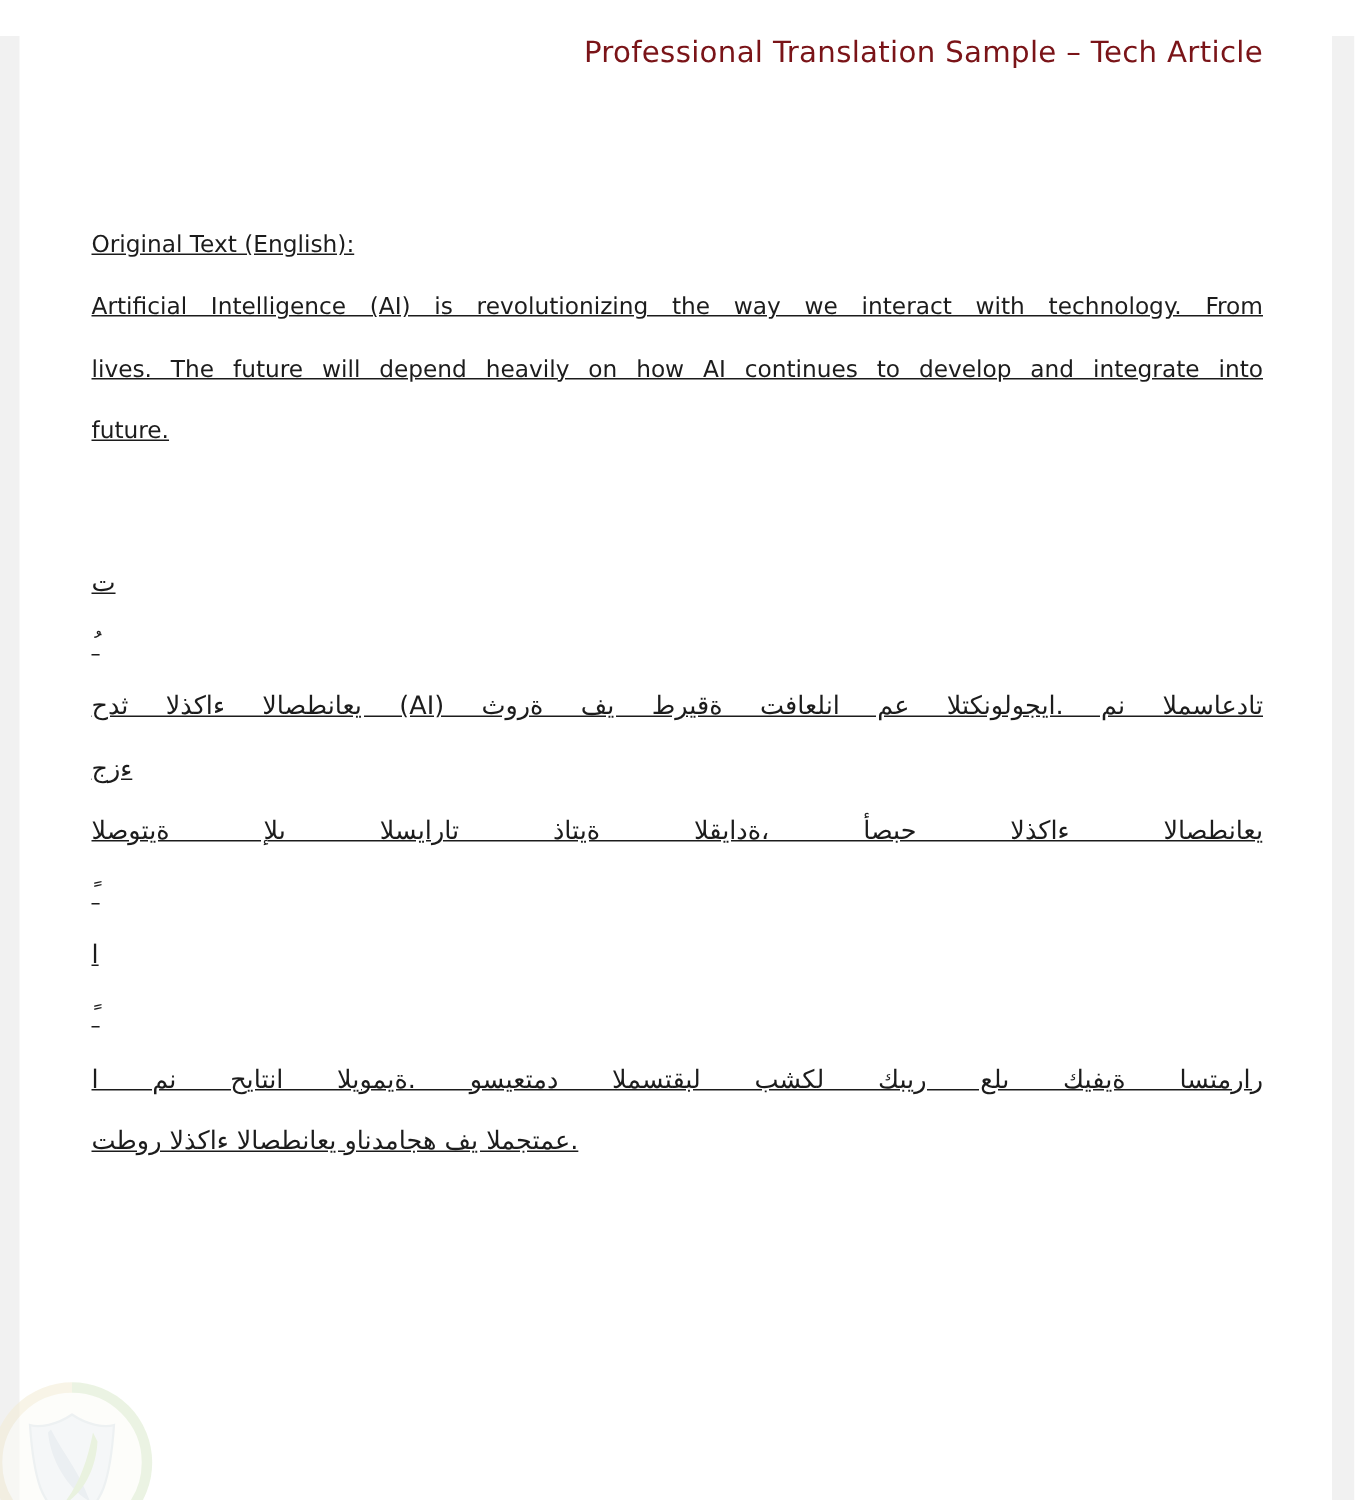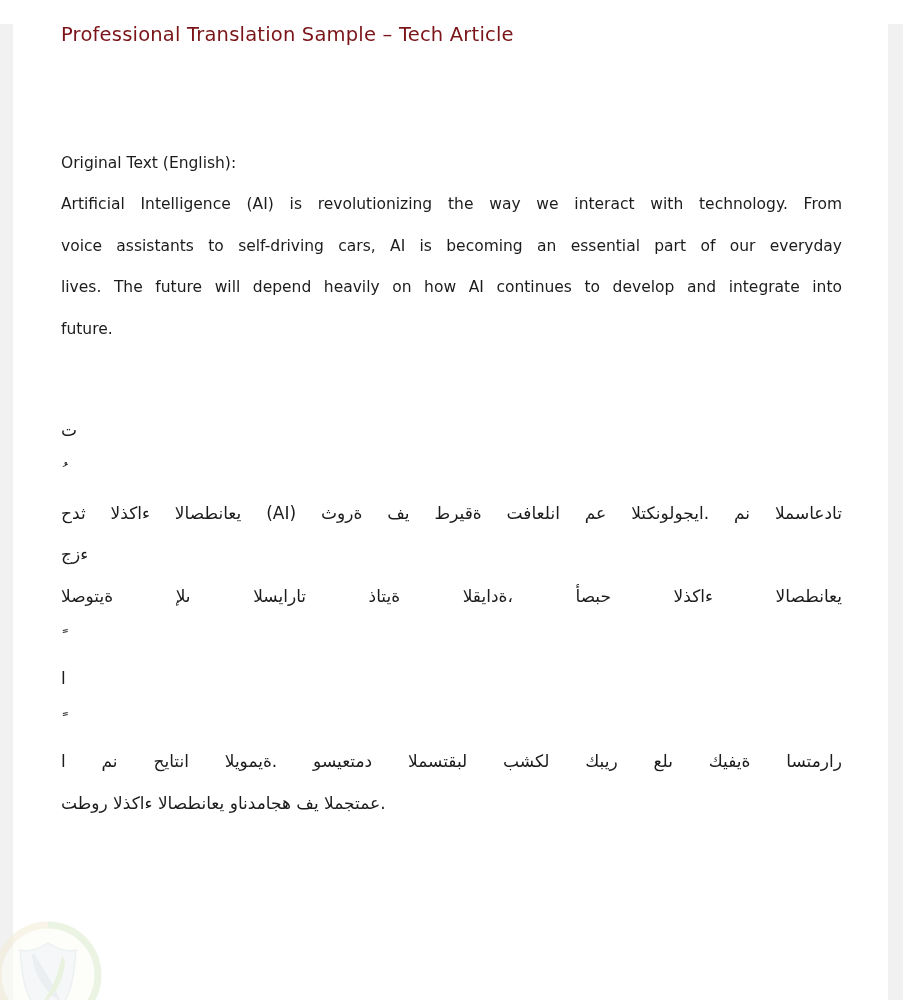--- a/index.html
+++ b/index.html
@@ -6,24 +6,24 @@
   body{
     width:903px;height:1000px;background:#ffffff;overflow:hidden;
     font-family:"DejaVu Sans",sans-serif;color:#1c1c1c;position:relative;
   }
   .page{position:relative;width:903px;height:1000px;background:#ffffff;}
   
   .edge{position:absolute;background:#f1f1f1;}
   .edge.left{left:0;top:0;width:13px;height:1000px;}
   .edge.right{right:0;top:0;width:15px;height:1000px;}
   .title{
-    margin:24px 61px 0 61px;text-align:left;
+    margin:24px 61px 0 61px;text-align:right;
     font-size:19.5px;line-height:22px;font-weight:500;letter-spacing:.2px;
   }
-  .content{padding:0 61px;}
+  .content{padding:0 61px;text-decoration:underline;}
   .eng-block{margin-top:97px;}
   .line{
     font-size:15.5px;line-height:41.4px;white-space:normal;
   }
   .line.just{text-align:justify;text-align-last:justify;}
   .ar-block{margin-top:60px;}
   .ar-block .line{
     font-size:17px;
     direction:ltr;
     unicode-bidi:bidi-override; 
@@ -39,21 +39,20 @@
   <div class="edge right"></div>
 
   <div class="title" style="color: rgb(122, 20, 24);">Professional Translation Sample – Tech Article</div>
 
   <div class="content">
 
     <div class="eng-block">
       <div class="line">Original Text (English):</div>
       <div>
           <div class="line just">Artificial Intelligence (AI) is revolutionizing the way we interact with technology. From</div>
-          <div class="line just">voice assistants to self-driving cars, AI is becoming an essential part of our everyday</div>
           <div class="line just">lives. The future will depend heavily on how AI continues to develop and integrate into</div>
           <div class="line">future.</div>
         </div>
     </div>
 
     <div class="ar-block">
         <div class="line">ت</div>
         <div class="line">&nbsp;ُ</div>
         <div class="line just">حدث الذكاء الاصطناعي (AI) ثورة في طريقة تفاعلنا مع التكنولوجيا. من المساعدات</div>
         <div class="line">جزء</div>

